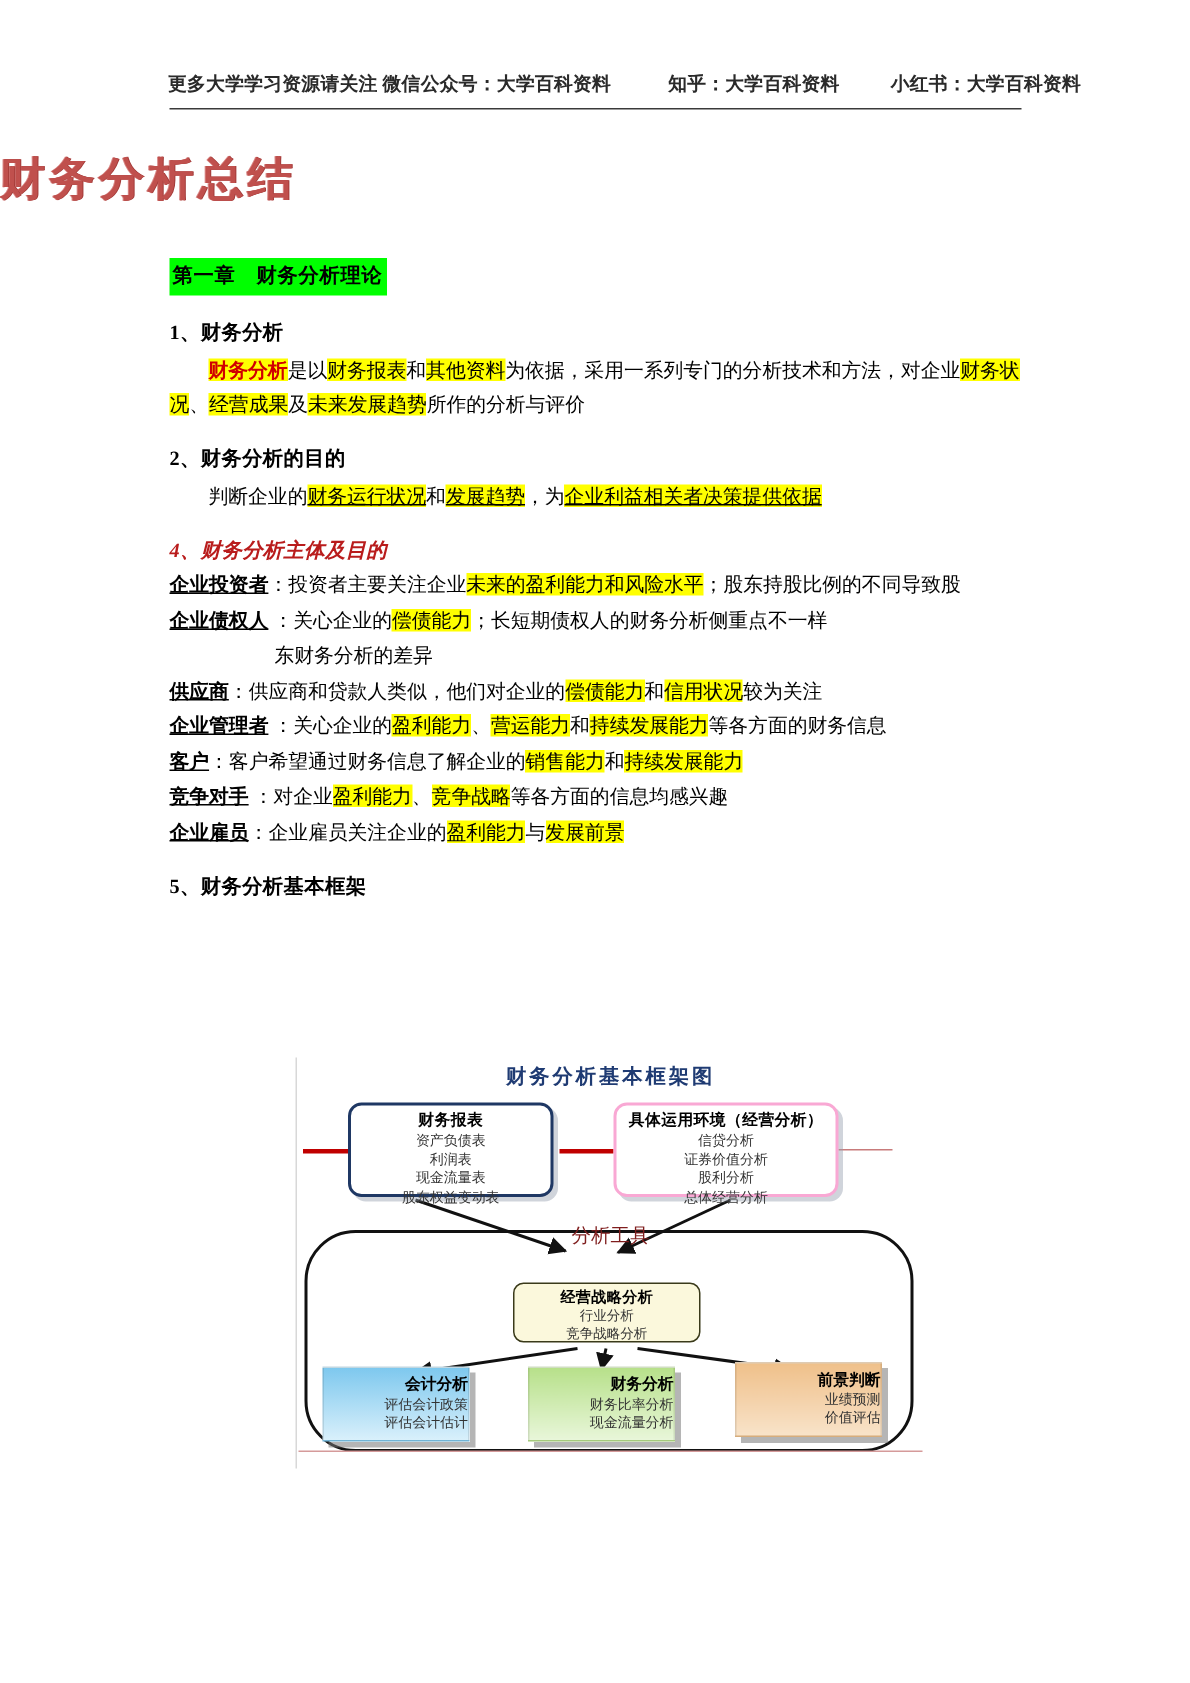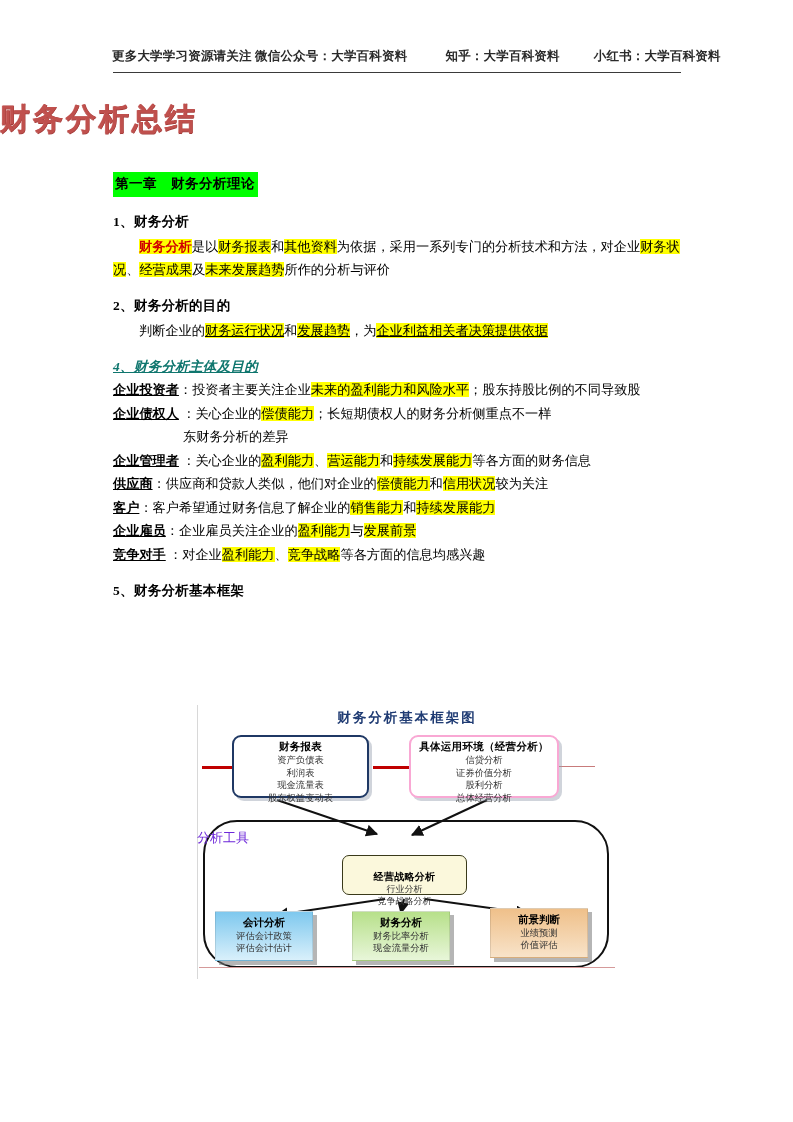--- a/index.html
+++ b/index.html
@@ -86,22 +86,21 @@
   }
 
   .blk { margin-top: 14px; }
 
   .h-num {
     font-weight: bold;
     font-size: 13.5px;
     letter-spacing: 0.3px;
   }
   .h-num.red {
-    color: #0f766e;
-    text-decoration: underline;
+    color: #b91c1c;
     font-style: italic;
   }
 
   .para {
     margin-top: 2px;
     text-indent: 26px;
     line-height: 23px;
   }
   .sub {
     text-indent: 52px;
@@ -197,41 +196,42 @@
     position: absolute;
     top: 117px; left: 6px;
     width: 406px; height: 148px;
     box-sizing: border-box;
     border: 2.5px solid #111111;
     border-radius: 34px;
     background: transparent;
   }
   .tools-label {
     position: absolute;
-    top: 126px; left: 0; width: 420px;
+    top: 112px; left: 0; width: 420px;
+    text-align: center;
     font-size: 13px;
-    color: #6d28d9;
+    color: #7f1d1d;
     font-family: "Liberation Sans", "DejaVu Sans", sans-serif;
   }
 
   .box-strategy {
     top: 152px; left: 145px;
     width: 125px; height: 40px;
     border: 1.6px solid #3a3a1a;
     border-radius: 7px;
     background: #fbf8dc;
   }
-  .box-strategy .bt { margin-top: 14px; font-size:10px; }
+  .box-strategy .bt { margin-top: 2px; font-size:10px; }
   .box-strategy .bl { font-size: 9px; line-height: 11.5px; }
 
   .leaf {
     position: absolute;
     width: 98px; height: 50px;
     box-sizing: border-box;
-    text-align: center;
+    text-align: right;
     font-family: "Liberation Sans", "DejaVu Sans", sans-serif;
     box-shadow: 4px 4px 0 rgba(120,120,120,0.55);
     border: 1px solid rgba(0,0,0,0.10);
   }
   .leaf .bt {
     display: block;
     font-weight: bold;
     font-size: 10.5px;
     margin-top: 4px;
     color: #000;
@@ -301,37 +301,37 @@
       <div class="role-line">
         <span class="role">企业投资者</span><span>：</span><span>投资者主要关注企业</span><span class="hl">未来的盈利能力和风险水平</span><span>；股东持股比例的不同导致股</span>
       </div>
       <div class="role-line">
         <span class="role">企业债权人</span><span> ：</span><span>关心企业的</span><span class="hl">偿债能力</span><span>；长短期债权人的财务分析侧重点不一样</span>
       </div>
 
       <div class="role-line role-indent">东财务分析的差异</div>
 
       <div class="role-line">
+        <span class="role">供应商</span><span>：</span><span>供应商和贷款人类似，他们对企业的</span><span class="hl">偿债能力</span><span>和</span><span class="hl">信用状况</span><span>较为关注</span>
+      </div>
+
+      <div class="role-line">
         <span class="role">企业管理者</span><span> ：</span><span>关心企业的</span><span class="hl">盈利能力</span><span>、</span><span class="hl">营运能力</span><span>和</span><span class="hl">持续发展能力</span><span>等各方面的财务信息</span>
       </div>
 
       <div class="role-line">
-        <span class="role">供应商</span><span>：</span><span>供应商和贷款人类似，他们对企业的</span><span class="hl">偿债能力</span><span>和</span><span class="hl">信用状况</span><span>较为关注</span>
-      </div>
-
-      <div class="role-line">
         <span class="role">客户</span><span>：</span><span>客户希望通过财务信息了解企业的</span><span class="hl">销售能力</span><span>和</span><span class="hl">持续发展能力</span>
       </div>
 
       <div class="role-line">
+        <span class="role">竞争对手</span><span> ：</span><span>对企业</span><span class="hl">盈利能力</span><span>、</span><span class="hl">竞争战略</span><span>等各方面的信息均感兴趣</span>
+      </div>
+
+      <div class="role-line">
         <span class="role">企业雇员</span><span>：</span><span>企业雇员关注企业的</span><span class="hl">盈利能力</span><span>与</span><span class="hl">发展前景</span>
-      </div>
-
-      <div class="role-line">
-        <span class="role">竞争对手</span><span> ：</span><span>对企业</span><span class="hl">盈利能力</span><span>、</span><span class="hl">竞争战略</span><span>等各方面的信息均感兴趣</span>
       </div>
     </div>
 
     <div class="blk">
       <div class="h-num">5、财务分析基本框架</div>
     </div>
 
   </div>
 
   <div class="diagram-wrap">

